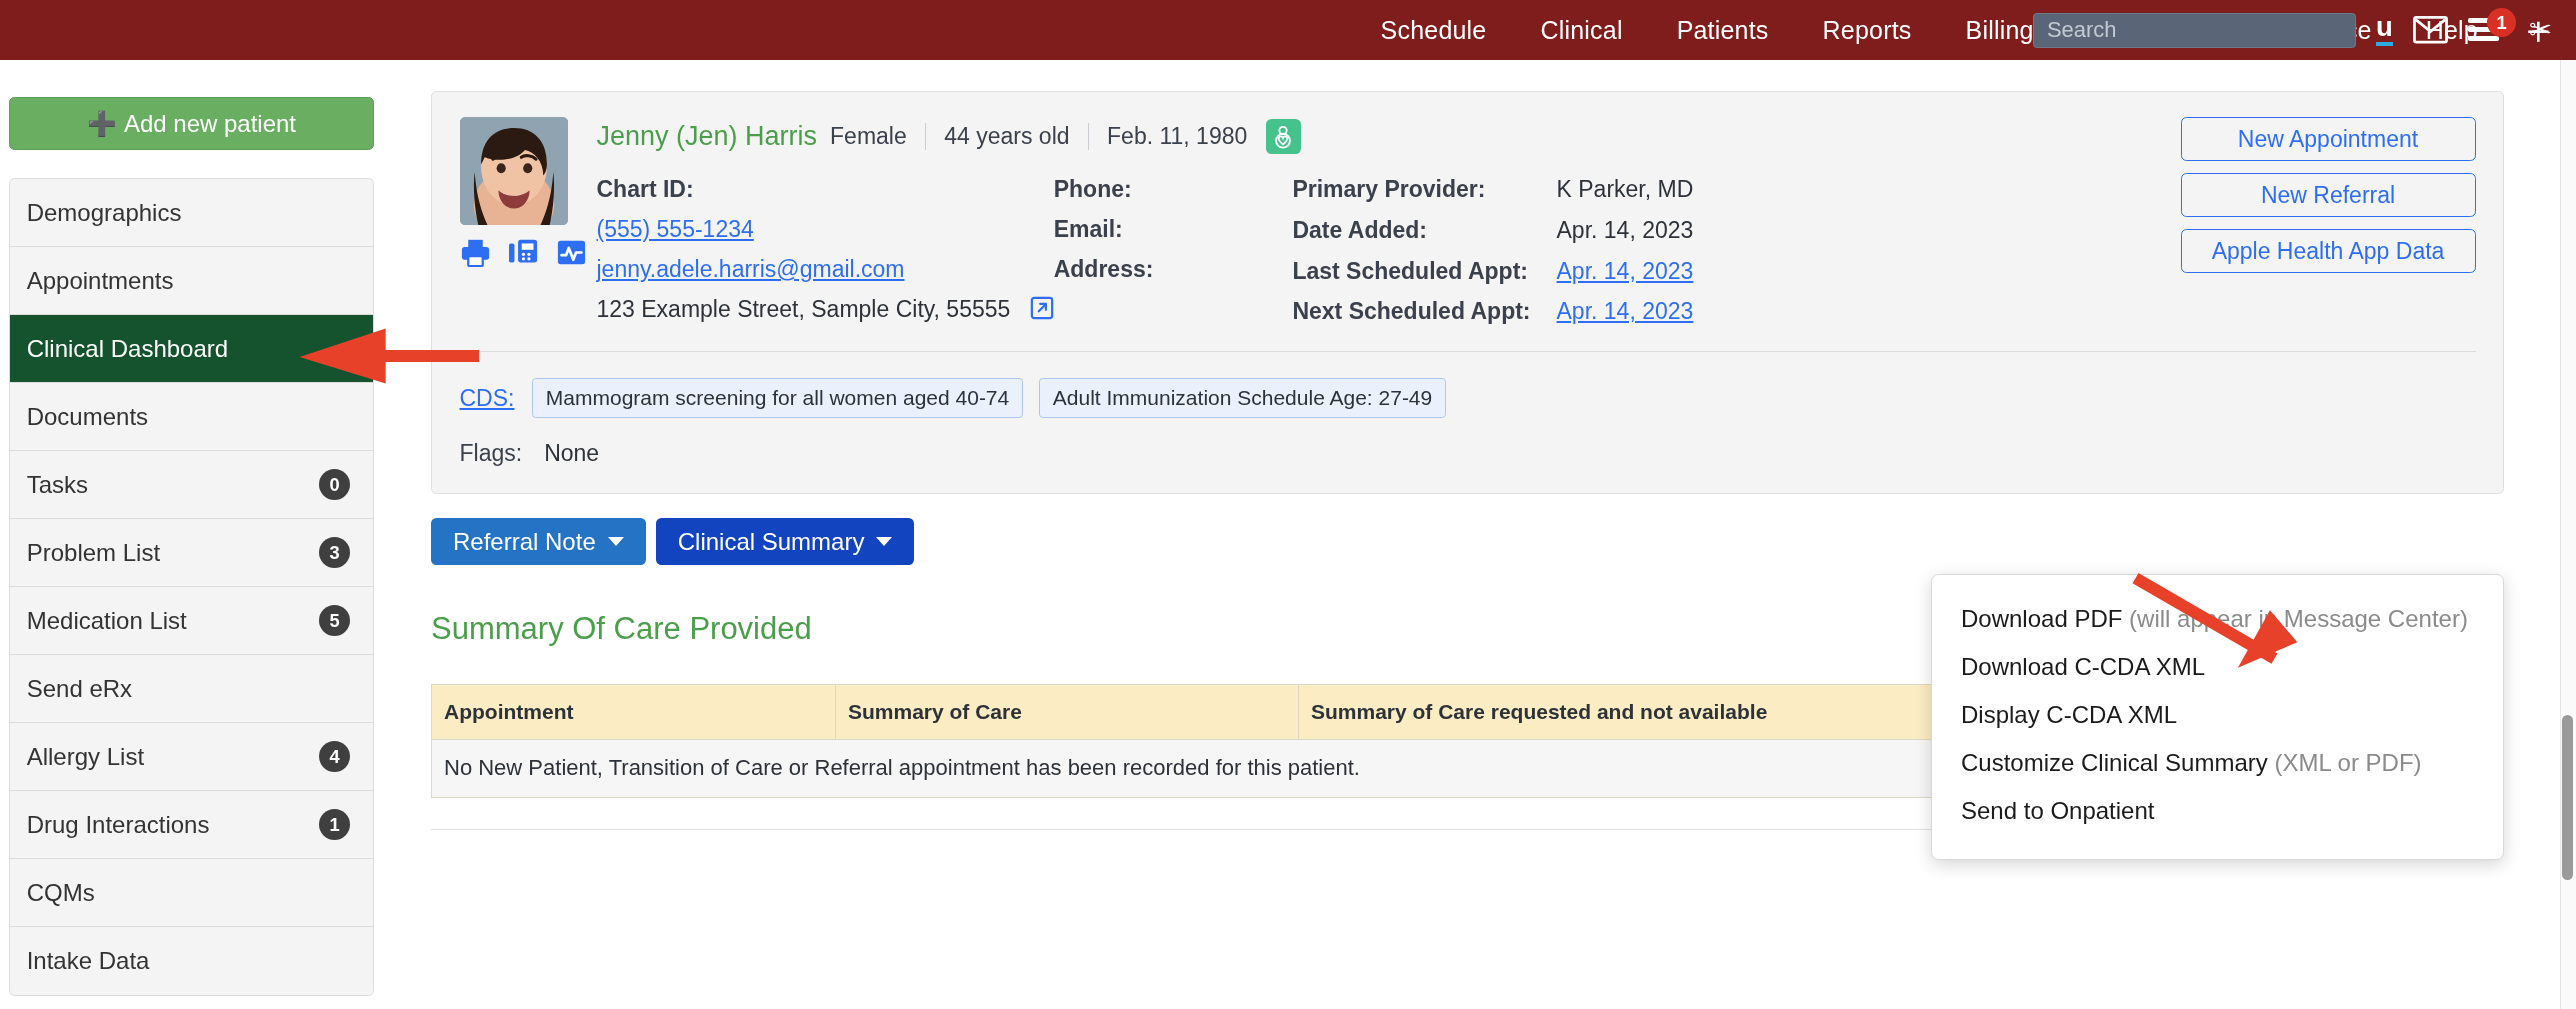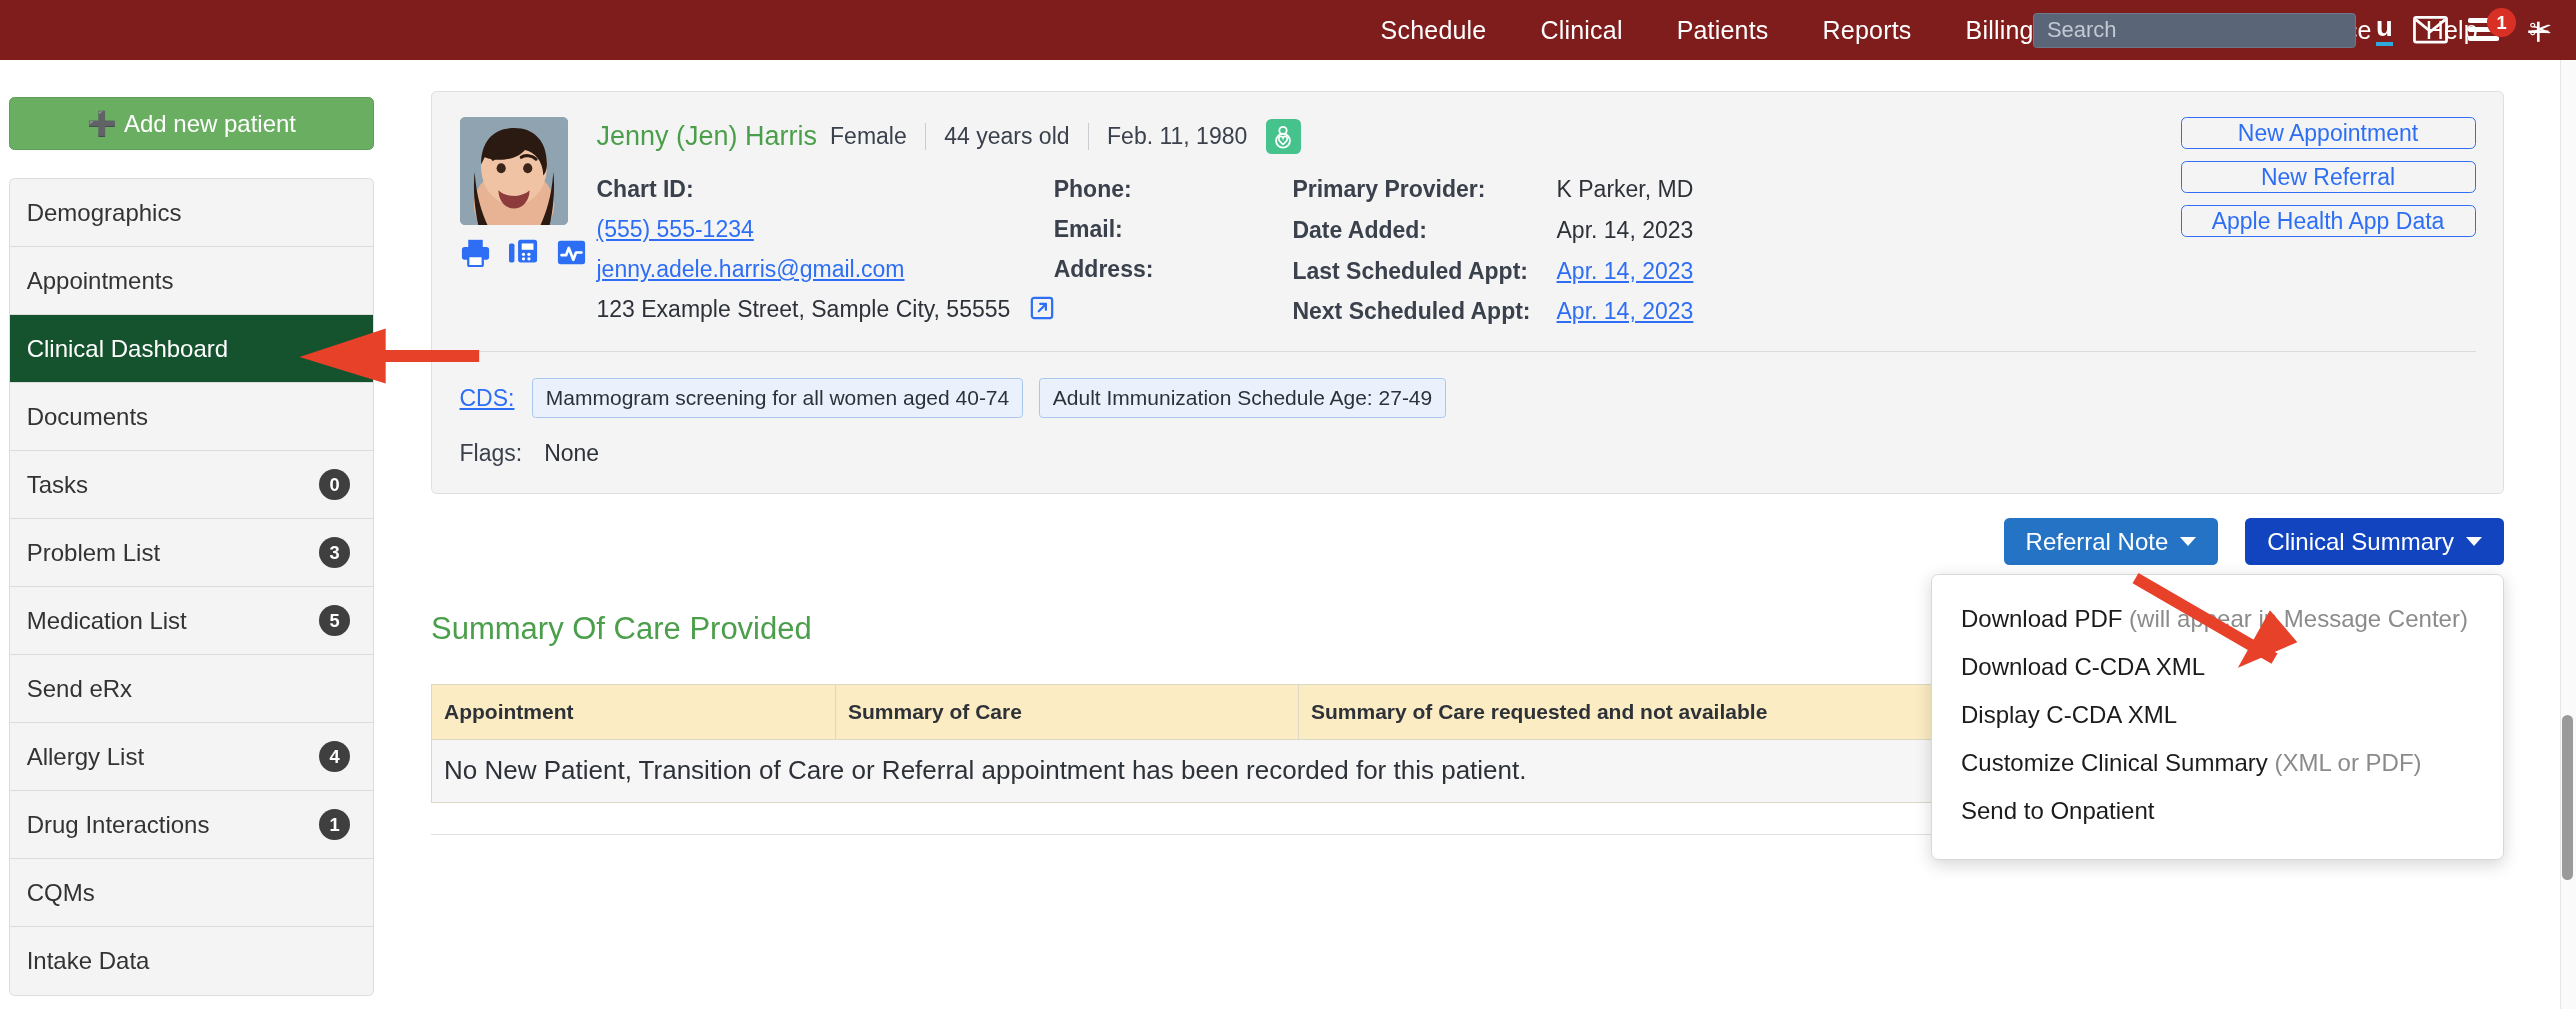--- a/index.html
+++ b/index.html
@@ -116,41 +116,41 @@
   .ext-link { margin-left: 13px; vertical-align: -2.8px; cursor: pointer; }
 
   .col-left { margin-left: 0; }
   .col-right { margin-left: 113px; }
 
   .right-actions {
     position: absolute; right: 27.5px; top: 25px;
     display: flex; flex-direction: column; gap: 12px;
   }
   .outline-btn {
-    width: 295px; height: 32px; border: 0.9px solid #2d6ef5; border-radius: 5.5px;
+    width: 295px; height: 44px; border: 0.9px solid #2d6ef5; border-radius: 5.5px;
     background: transparent; color: #2d6ef5; font-size: 23px; cursor: pointer;
     font-family: "Liberation Sans", sans-serif;
   }
 
   .pc-sep { height: 0.9px; background: #dcdcdc; margin: 25px 0 0 0; }
 
   .cds-row { display: flex; align-items: center; margin-top: 26px; }
   .cds-label { color: #2d6ef5; font-size: 23px; text-decoration: underline; margin-right: 17.4px; cursor: pointer; }
   .cds-chip {
     border: 0.9px solid #a9c6ef; background: #eaf1fd; border-radius: 3.7px;
     padding: 7.3px 13px; font-size: 21px; color: #2d3138; margin-right: 15.6px; cursor: pointer;
   }
   .flags-row { display: flex; align-items: center; margin-top: 22px; }
   .flags-label { color: #3a414c; font-size: 23px; margin-right: 22px; }
   .flags-val { color: #2d3138; font-size: 23px; }
 
   
   .btn-row {
     width: 2073px; margin-top: 24px;
-    display: flex; justify-content: flex-end; gap: 27px; position: relative;
+    display: flex; gap: 10px; position: relative;
   }
   .btn-blue {
     height: 47px; padding: 0 22px; border-radius: 5.5px; border: none;
     color: #fff; font-size: 24px; cursor: pointer;
     display: flex; align-items: center; gap: 12px;
     font-family: "Liberation Sans", sans-serif;
   }
   .btn-blue.light { background: #2573c4; }
   .btn-blue.dark  { background: #1244c0; }
   .caret { width: 0; height: 0; border-left: 8.3px solid transparent; border-right: 8.3px solid transparent; border-top: 9.2px solid #fff; }
@@ -171,21 +171,21 @@
   .sum-table {
     width: 2073px; margin-top: 37px; border-collapse: collapse;
     border: 0.9px solid #ddd8c4; table-layout: fixed;
   }
   .sum-table th {
     background: #fbecc3; border-right: 0.9px solid #ddd8c4; border-bottom: 0.9px solid #ddd8c4;
     text-align: left; font-size: 21px; color: #2d3138; padding: 14.7px 12px; font-weight: bold;
   }
   .sum-table td {
     background: #f6f6f6; border-right: 0.9px solid #e2e2e2;
-    font-size: 26px; color: #2d3138; padding: 15.6px 12px;
+    font-size: 22px; color: #2d3138; padding: 15.6px 12px;
   }
   .sum-table th:last-child, .sum-table td:last-child { border-right: none; }
   .sum-sep { width: 2073px; height: 0.9px; background: #e0e0e0; margin-top: 31px; }
 
   
   .anno { position: absolute; pointer-events: none; z-index: 50; }
 
   
   .scrollbar {
     position: absolute; right: 0; top: 60px; width: 16.5px; height: 949px;

